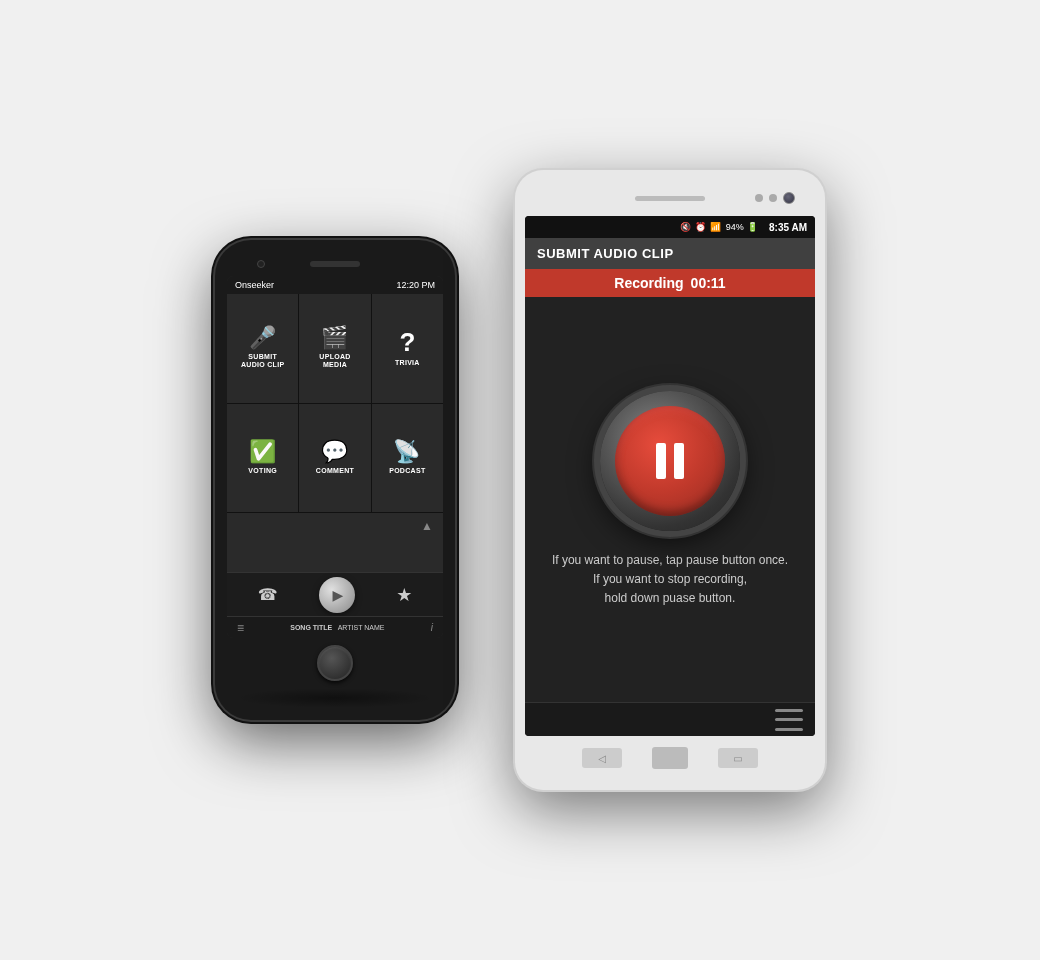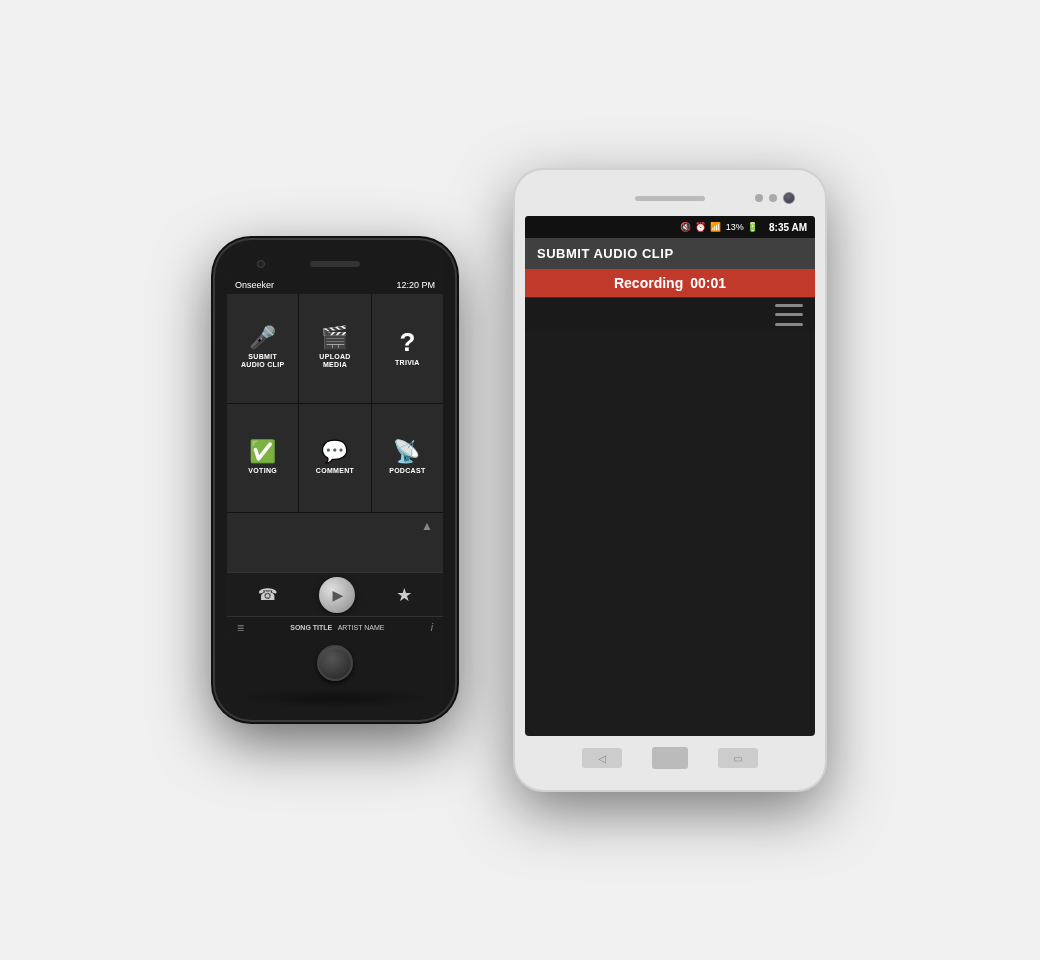--- a/index.html
+++ b/index.html
@@ -459,29 +459,44 @@
       <div class="android-dot"></div>
       <div class="android-camera-lens"></div>
     </div>
   </div>
   <div class="android-screen">
     <div class="android-status-bar">
       <span class="icons">
         <span>🔇</span>
         <span>⏰</span>
         <span>📶</span>
-        <span>13%</span>
+        <span>94%</span>
         🔋
       </span>
       <span class="time">8:35 AM</span>
     </div>
     <div class="android-title-bar">SUBMIT AUDIO CLIP</div>
     <div class="android-recording-bar">
       <span class="rec-text">Recording</span>
-      <span class="rec-time">00:01</span>
+      <span class="rec-time">00:11</span>
+    </div>
+    <div class="android-main">
+      <div class="pause-btn">
+        <div class="pause-btn-inner">
+          <div class="pause-icon">
+            <div class="pause-bar"></div>
+            <div class="pause-bar"></div>
+          </div>
+        </div>
+      </div>
+      <div class="android-instructions">
+        <div>If you want to pause, tap pause button once.</div>
+        <div>If you want to stop recording,</div>
+        <div>hold down puase button.</div>
+      </div>
     </div>
     <div class="android-bottom-nav">
       <div class="android-menu-btn">
         <span></span>
         <span></span>
         <span></span>
       </div>
     </div>
   </div>
   <div class="android-bottom">

